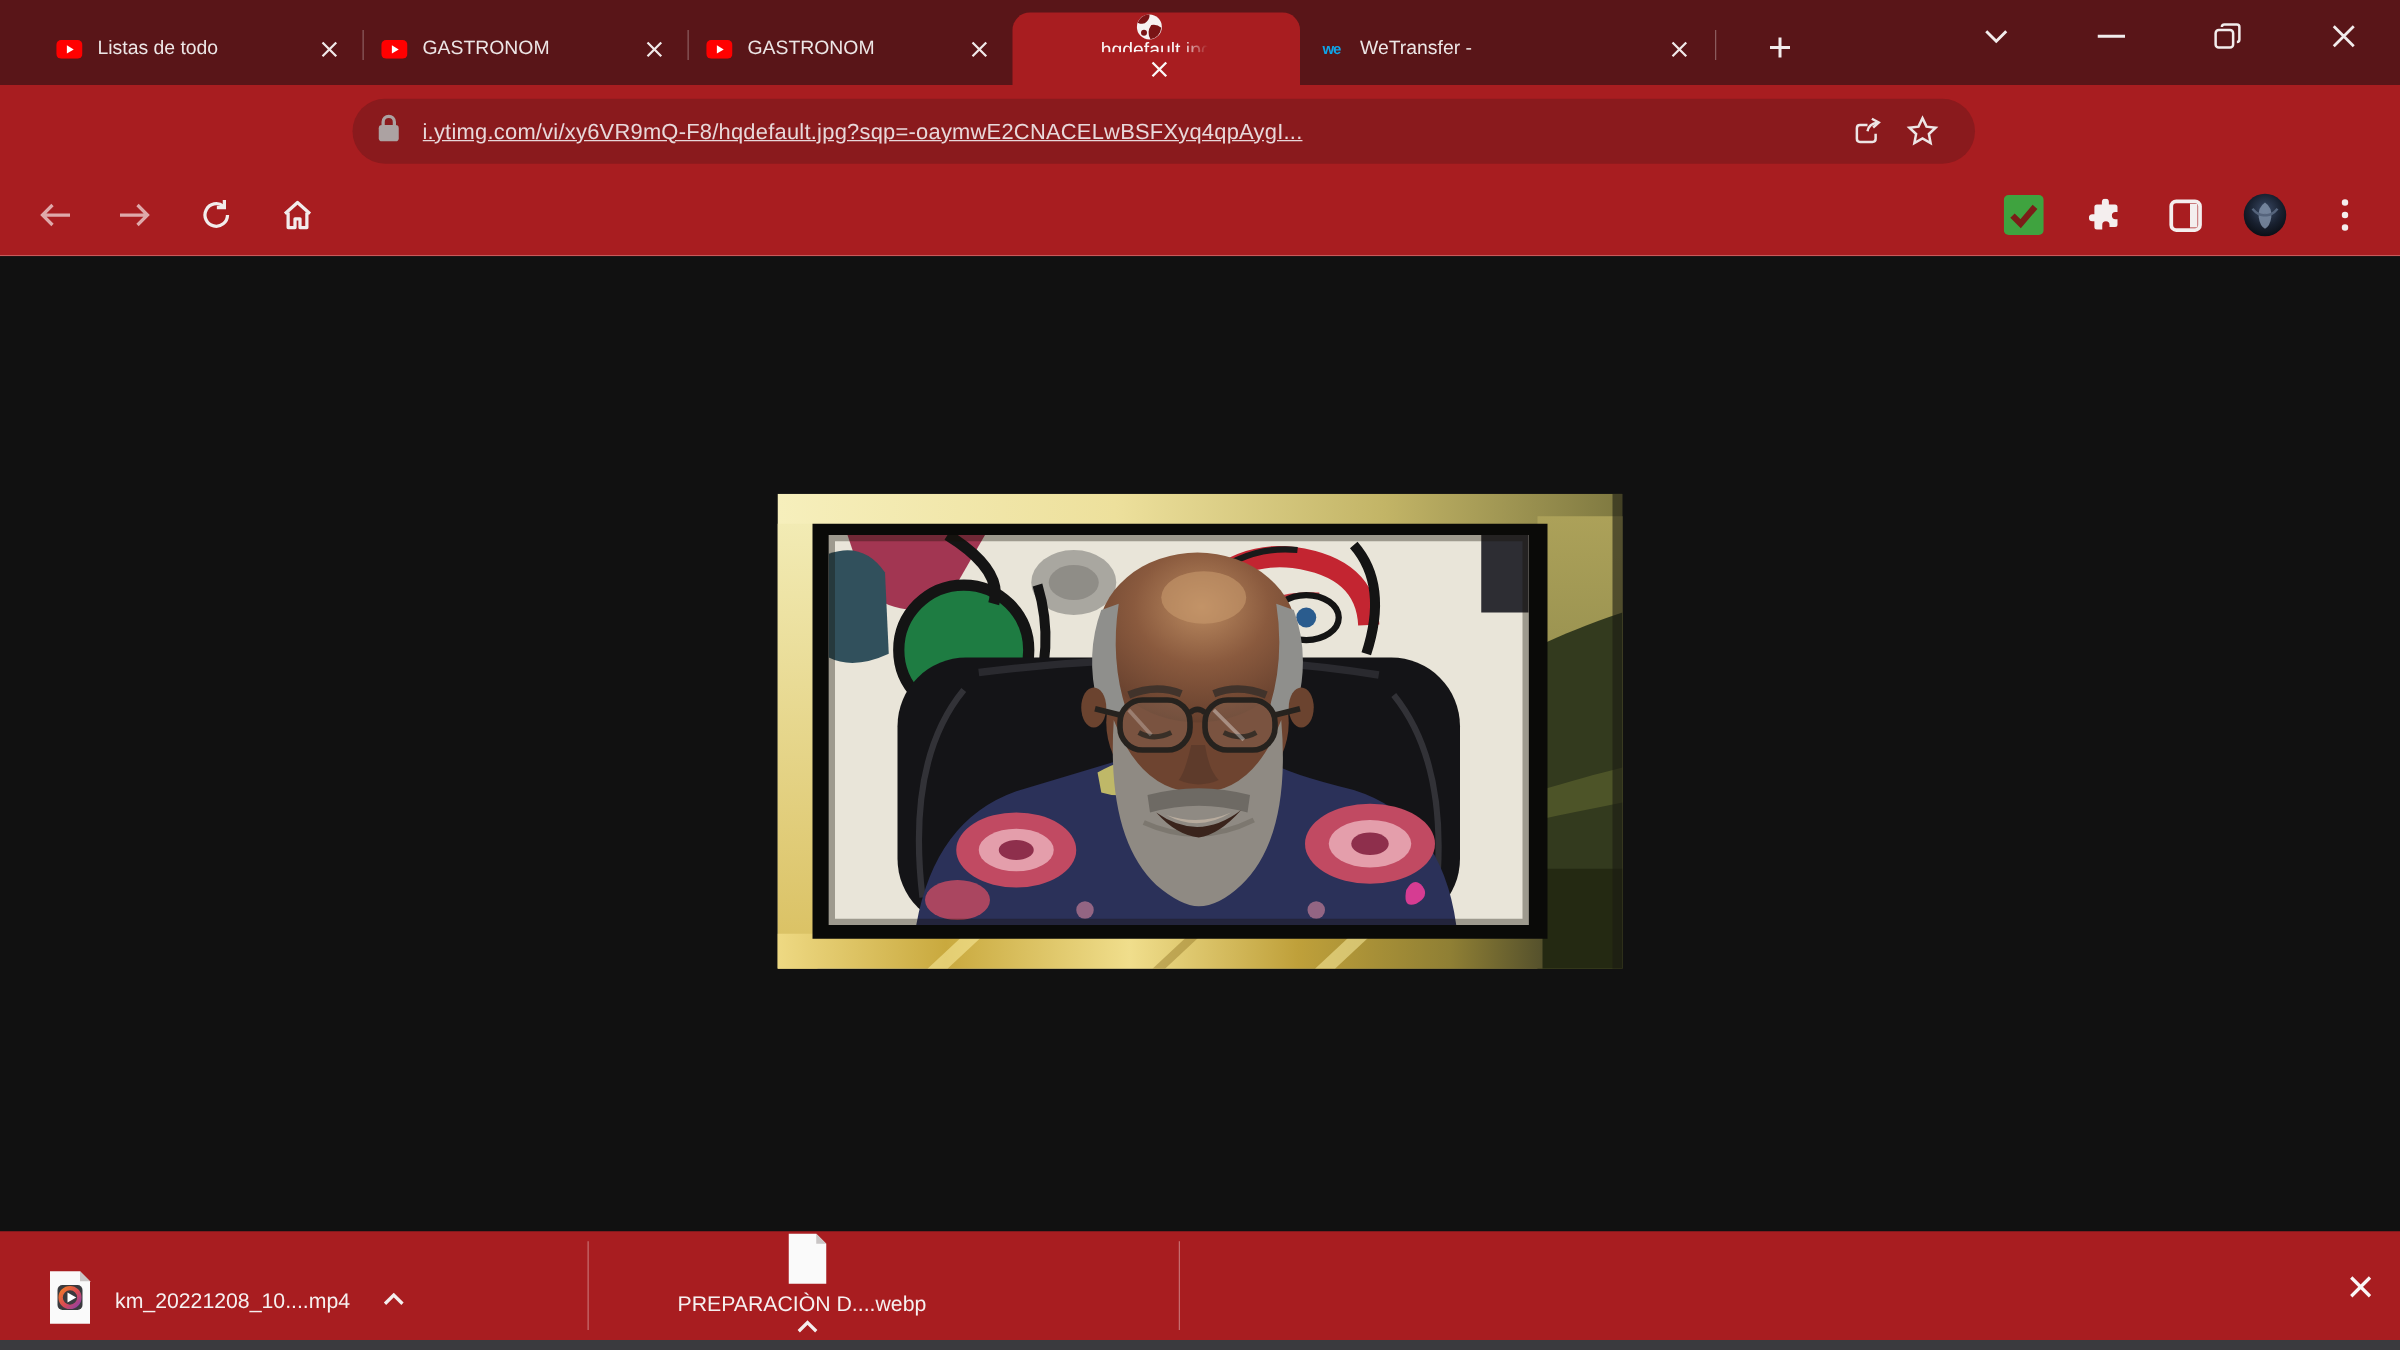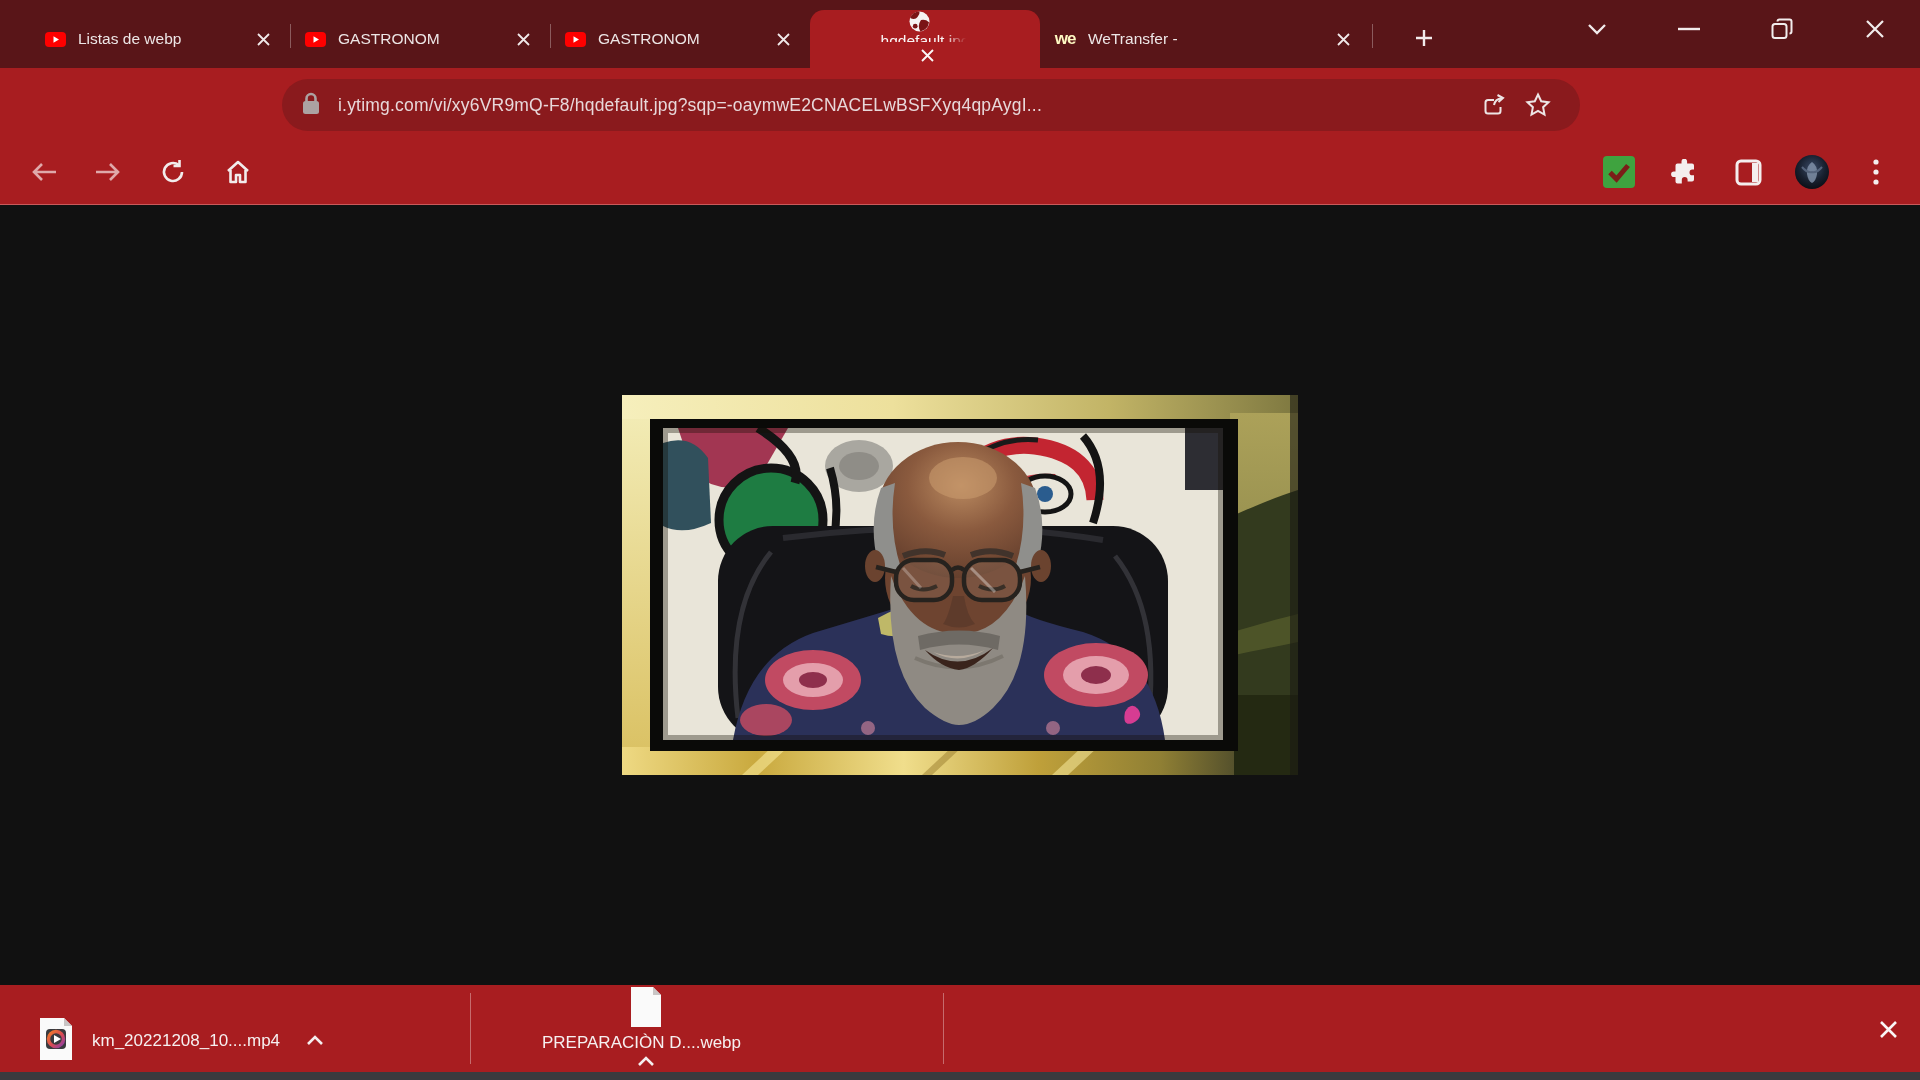--- a/index.html
+++ b/index.html
@@ -27,31 +27,31 @@
   .tab-title{
     flex:1;font-size:15.5px;color:#EDE6E6;white-space:nowrap;overflow:hidden;
     -webkit-mask-image:linear-gradient(90deg,#000 72%,transparent 97%);
     mask-image:linear-gradient(90deg,#000 72%,transparent 97%);
   }
   .tab.active .tab-title{color:#FAF6F6;}
   .tab-close{width:26px;height:26px;flex:0 0 26px;display:flex;align-items:center;justify-content:center;border-radius:50%;margin-left:4px;}
   .tab-sep{position:absolute;top:24px;width:1px;height:24px;background:rgba(255,255,255,0.30);}
   .winbtn{position:absolute;top:0;width:62px;height:58px;display:flex;align-items:center;justify-content:center;}
   .newtab{position:absolute;top:16px;width:44px;height:44px;display:flex;align-items:center;justify-content:center;border-radius:50%;}
-  .we-logo{font-weight:bold;font-size:17px;color:#fef9c3;letter-spacing:-1px;}
+  .we-logo{font-weight:bold;font-size:12px;color:#0ea5e9;letter-spacing:-1px;}
   
   .toolbar{position:absolute;left:0;top:68px;width:1920px;height:137px;background:var(--frame-red);border-bottom:1px solid rgba(228,140,140,0.55);box-sizing:border-box;}
   .navbtn{position:absolute;top:80px;width:48px;height:48px;display:flex;align-items:center;justify-content:center;border-radius:50%;}
   .urlbar{
     position:absolute;left:282px;top:11px;width:1298px;height:52px;border-radius:26px;
     background:var(--url-pill);display:flex;align-items:center;box-sizing:border-box;padding:0 20px;
   }
   .url-text{
     flex:1;margin-left:18px;font-size:17.5px;color:#E8D8DA;letter-spacing:0.2px;
-    white-space:nowrap;overflow:hidden;
+    white-space:nowrap;overflow:hidden;text-decoration:underline;
   }
   .pillbtn{width:44px;height:44px;display:flex;align-items:center;justify-content:center;border-radius:50%;flex:0 0 44px;}
   .extbtn{position:absolute;top:81px;width:46px;height:46px;display:flex;align-items:center;justify-content:center;border-radius:50%;}
   
   .content{position:absolute;left:0;top:205px;width:1920px;height:780px;background:var(--content-bg);}
   .thumb{position:absolute;left:622px;top:190px;width:676px;height:380px;}
   
   .dlbar{position:absolute;left:0;top:985px;width:1920px;height:87px;background:var(--frame-red);}
   .dl-item{position:absolute;top:0;height:111px;display:flex;align-items:center;}
   .dl-label{font-size:17px;color:#F6F0F0;margin:0 26px 0 18px;white-space:nowrap;}
@@ -69,21 +69,21 @@
 
 <div class="tabbar">
 
   <div class="tab" style="left:30px;width:260px;">
     <span class="fav">
       <svg width="21" height="15" viewBox="0 0 21 15">
           <rect width="21" height="15" rx="4" fill="#FF0000"></rect>
           <path d="M8.5 4.2 L14 7.5 L8.5 10.8 Z" fill="#fff"></path>
         </svg>
     </span>
-    <span class="tab-title">Listas de webp</span>
+    <span class="tab-title">Listas de todo</span>
     <span class="tab-close">
       <svg width="13" height="13" viewBox="0 0 13 13">
           <path d="M1 1 L12 12 M12 1 L1 12" stroke="#F0E9E9" stroke-width="1.8"></path>
         </svg>
     </span>
   </div>
   <div class="tab-sep" style="left:290px;"></div>
 
   <div class="tab" style="left:290px;width:260px;">
     <span class="fav">

